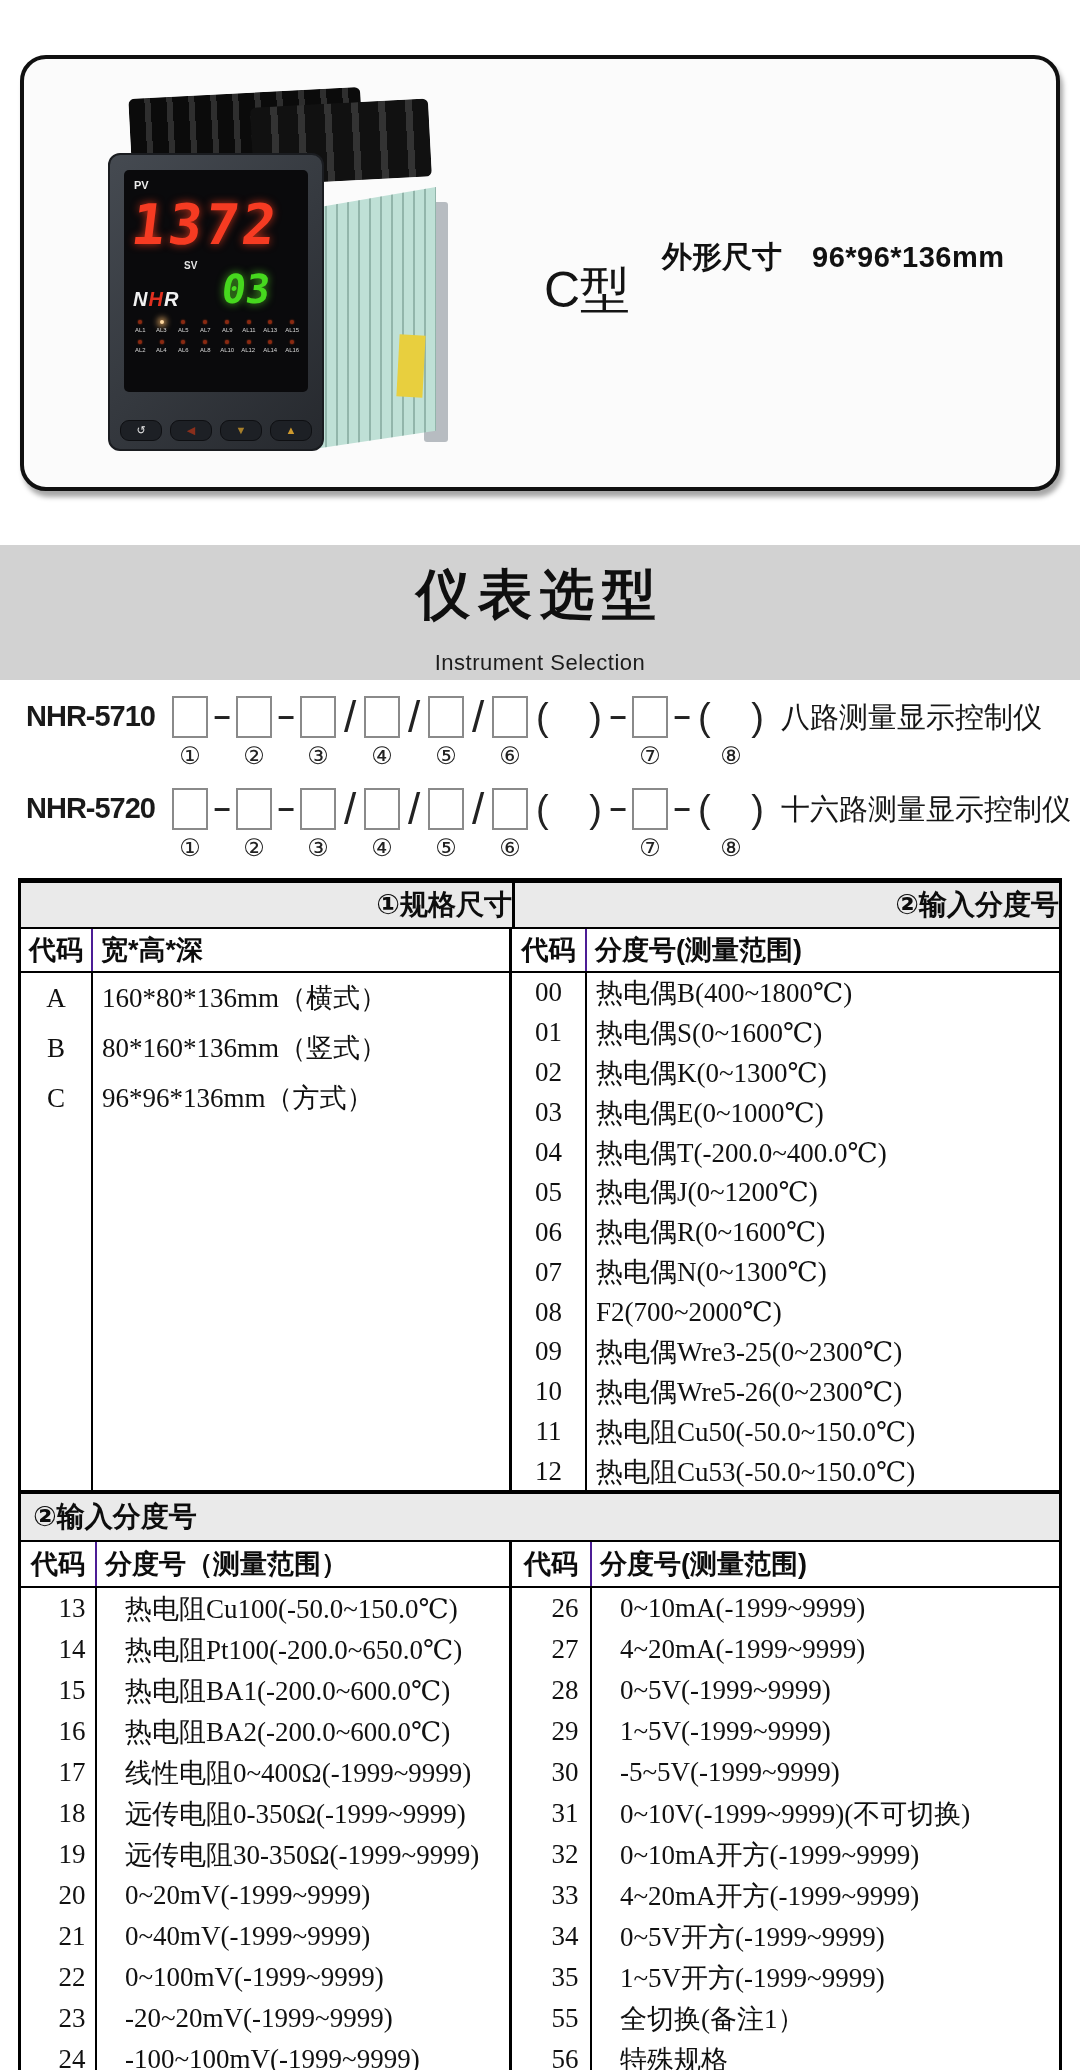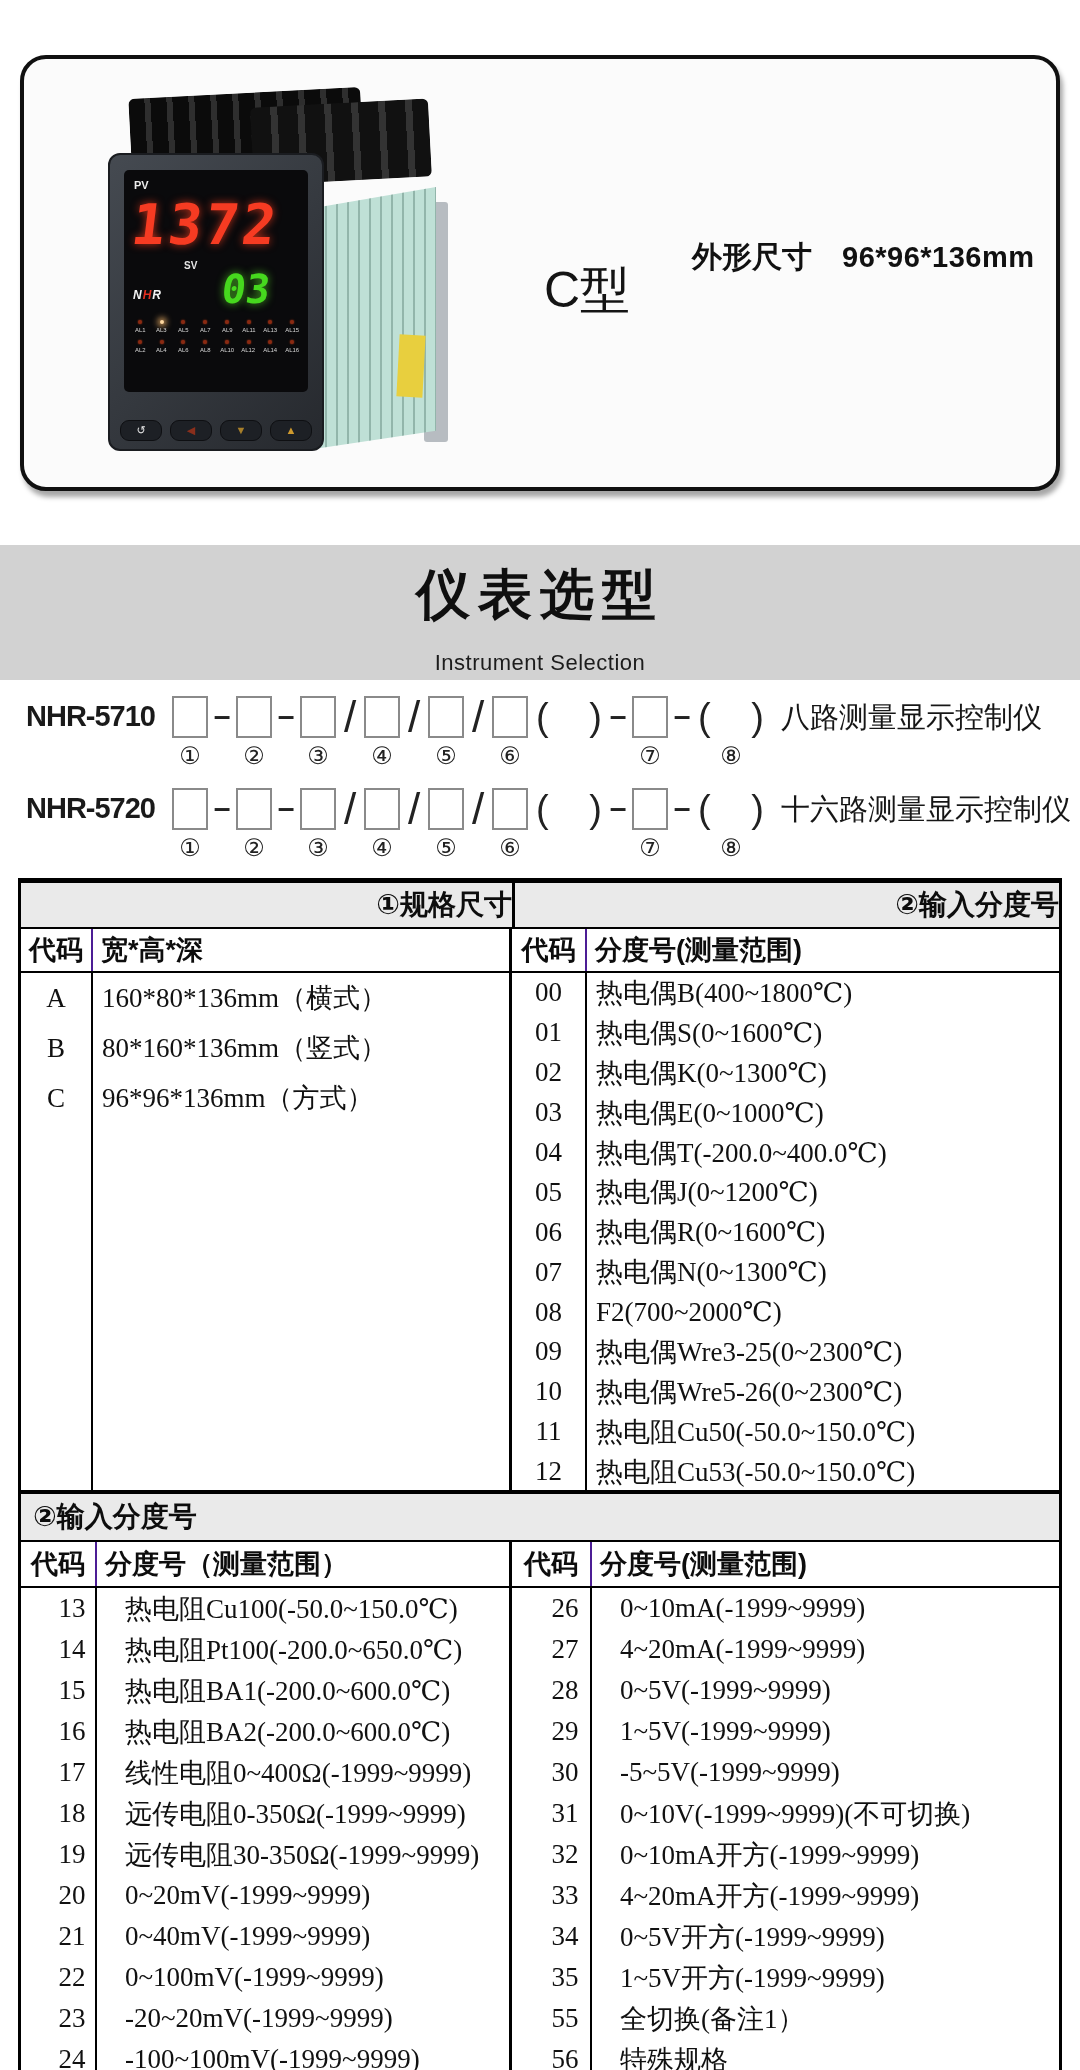--- a/index.html
+++ b/index.html
@@ -5,21 +5,21 @@
   html,body{margin:0;padding:0;background:#fff;}
   .page{position:relative;width:1080px;height:2070px;background:#ffffff;overflow:hidden;
         color:#1a1a1a;font-family:"Liberation Sans","DejaVu Sans",sans-serif;}
 
   
   .card{position:absolute;left:20px;top:55px;width:1032px;height:428px;background:#fbfbfb;
         border:4px solid #101010;border-radius:26px;box-shadow:3px 6px 5px rgba(0,0,0,.35);}
   .type-label{position:absolute;left:520px;top:198px;font-size:50px;font-weight:500;color:#141414;}
   .dims{position:absolute;left:638px;top:178px;}
   .dim-row{display:flex;align-items:baseline;margin-bottom:22px;}
-  .dim-label{font-size:30px;font-weight:700;width:150px;color:#111;margin-left:30px;}
+  .dim-label{font-size:30px;font-weight:700;width:150px;color:#111;}
   .dim-value{font-size:29px;font-weight:700;color:#111;letter-spacing:.5px;}
   .dim-value sup{font-size:15px;font-weight:700;}
 
   
   .device{position:absolute;left:78px;top:28px;width:350px;height:408px;}
   .dev-back{position:absolute;left:322px;top:115px;width:24px;height:240px;background:#b7bcc1;border-radius:3px;}
   .dev-fins{position:absolute;left:28px;top:6px;width:232px;height:72px;background:#141414;border-radius:6px;
             transform:rotate(-3deg);
             background-image:repeating-linear-gradient(90deg,#0b0b0b 0 16px,#2e2e2e 16px 22px);}
   .dev-fins2{position:absolute;left:150px;top:16px;width:178px;height:78px;background:#1a1a1a;border-radius:6px;
@@ -32,21 +32,21 @@
   .dev-front{position:absolute;left:6px;top:66px;width:212px;height:294px;border-radius:12px;
              background:linear-gradient(135deg,#454a51,#26292e);border:2px solid #1a1c20;}
   .dev-window{position:absolute;left:14px;top:15px;width:184px;height:222px;background:#0a0a0c;border-radius:5px;overflow:hidden;}
   .pv-label{position:absolute;left:10px;top:9px;font-size:11px;font-weight:700;color:#ececec;}
   .pv-digits{position:absolute;left:8px;top:22px;font-family:"DejaVu Sans Mono",monospace;font-weight:700;
              font-size:56px;color:#f63b22;transform:skewX(-7deg);letter-spacing:3px;
              text-shadow:0 0 9px rgba(255,60,30,.75);}
   .sv-label{position:absolute;left:60px;top:90px;font-size:10px;font-weight:700;color:#e6e6e6;}
   .sv-digits{position:absolute;left:98px;top:96px;font-family:"DejaVu Sans Mono",monospace;font-weight:700;
              font-size:40px;color:#46d81e;transform:skewX(-7deg);text-shadow:0 0 8px rgba(90,230,40,.7);}
-  .brand{position:absolute;left:9px;top:118px;font-size:12px;font-weight:800;font-style:italic;letter-spacing:1px;}
+  .brand{position:absolute;left:9px;top:118px;font-size:20px;font-weight:800;font-style:italic;letter-spacing:1px;}
   .brand .b-n,.brand .b-r{color:#f2f2f2;} .brand .b-h{color:#e03020;}
   .leds{position:absolute;left:6px;top:150px;width:172px;}
   .led-row{display:flex;justify-content:space-between;margin-bottom:7px;}
   .led{display:flex;flex-direction:column;align-items:center;width:20px;}
   .dot{width:4px;height:4px;border-radius:50%;background:#8a2a12;box-shadow:0 0 2px rgba(220,70,30,.8);}
   .dot.lit{background:#ffd9a0;box-shadow:0 0 6px 2px rgba(255,190,110,.95);}
   .led-label{font-size:7px;color:#d6d6d6;margin-top:2px;transform:scale(.85);}
   .btn-row{position:absolute;left:10px;bottom:8px;width:192px;display:flex;justify-content:space-between;}
   .dbtn{width:40px;height:19px;border-radius:9px;background:#1d2025;border:1px solid #0e0f12;
         display:flex;align-items:center;justify-content:center;font-size:11px;line-height:1;}

